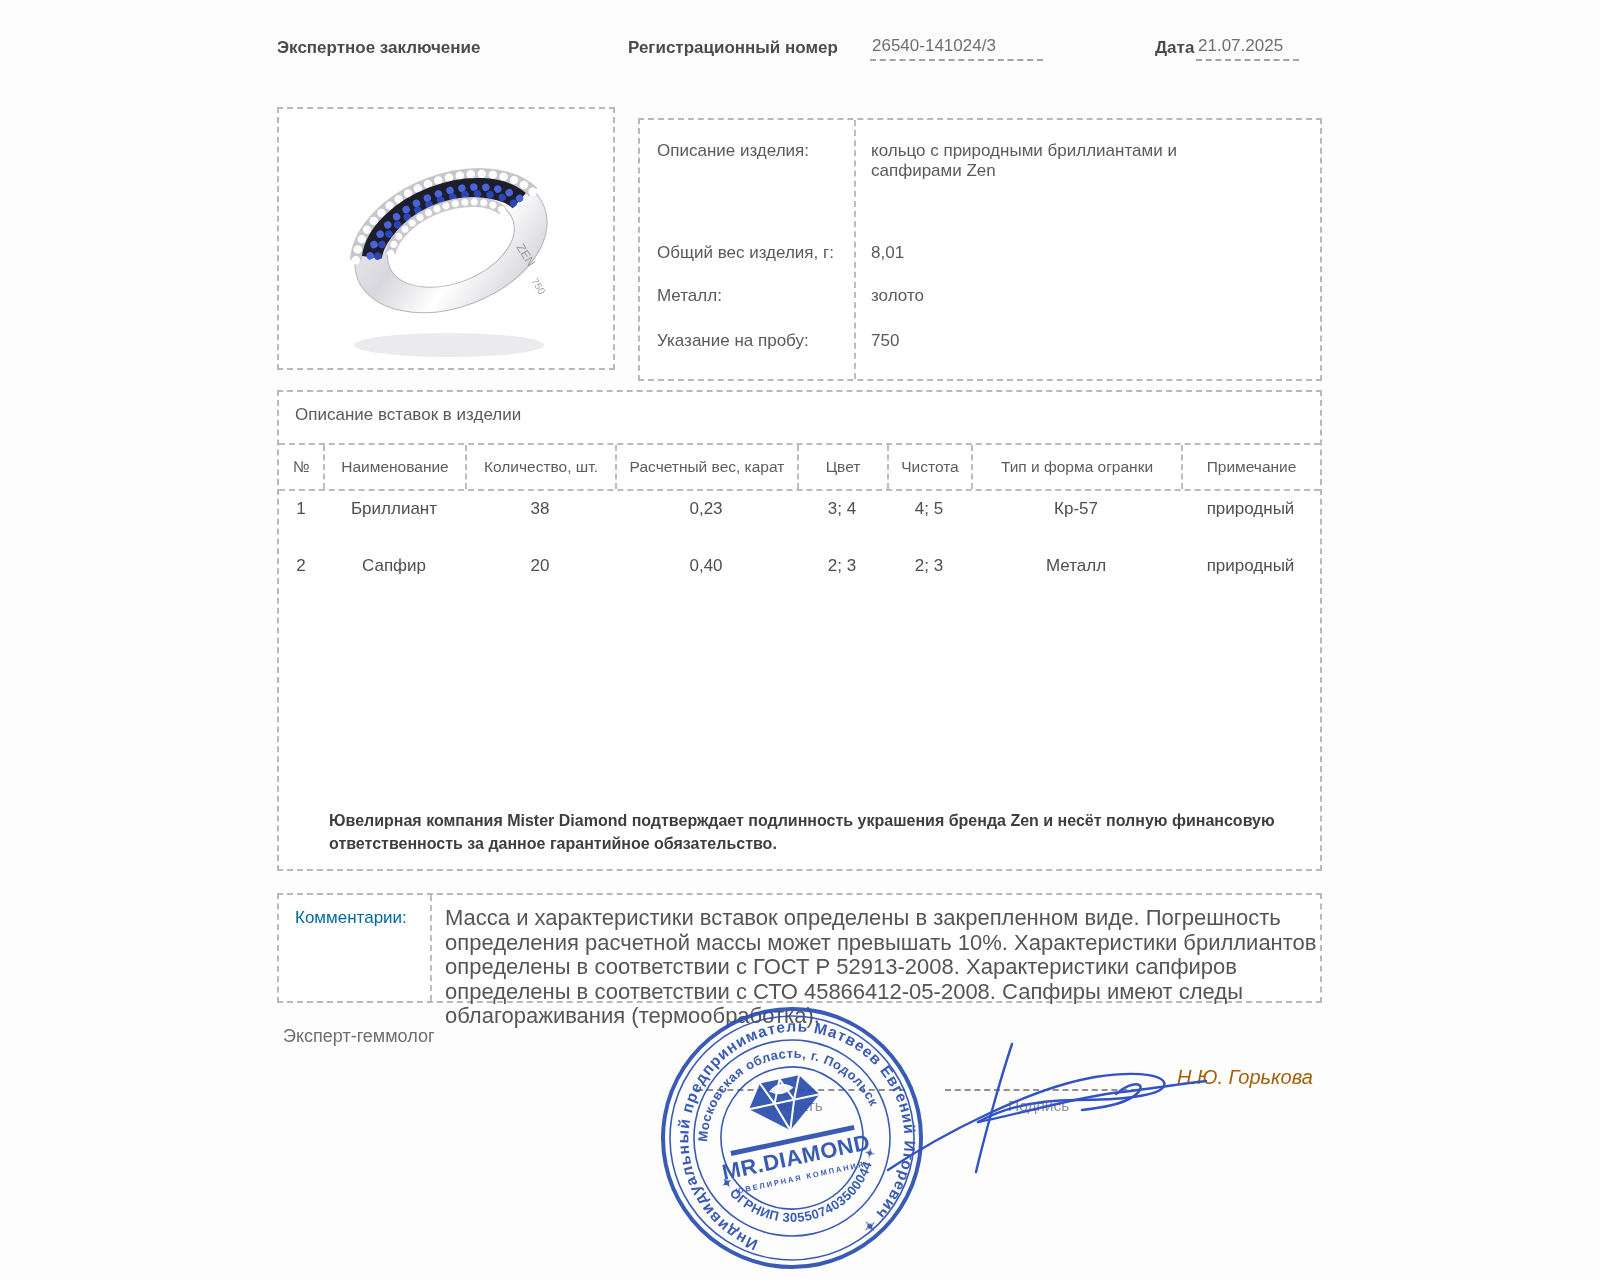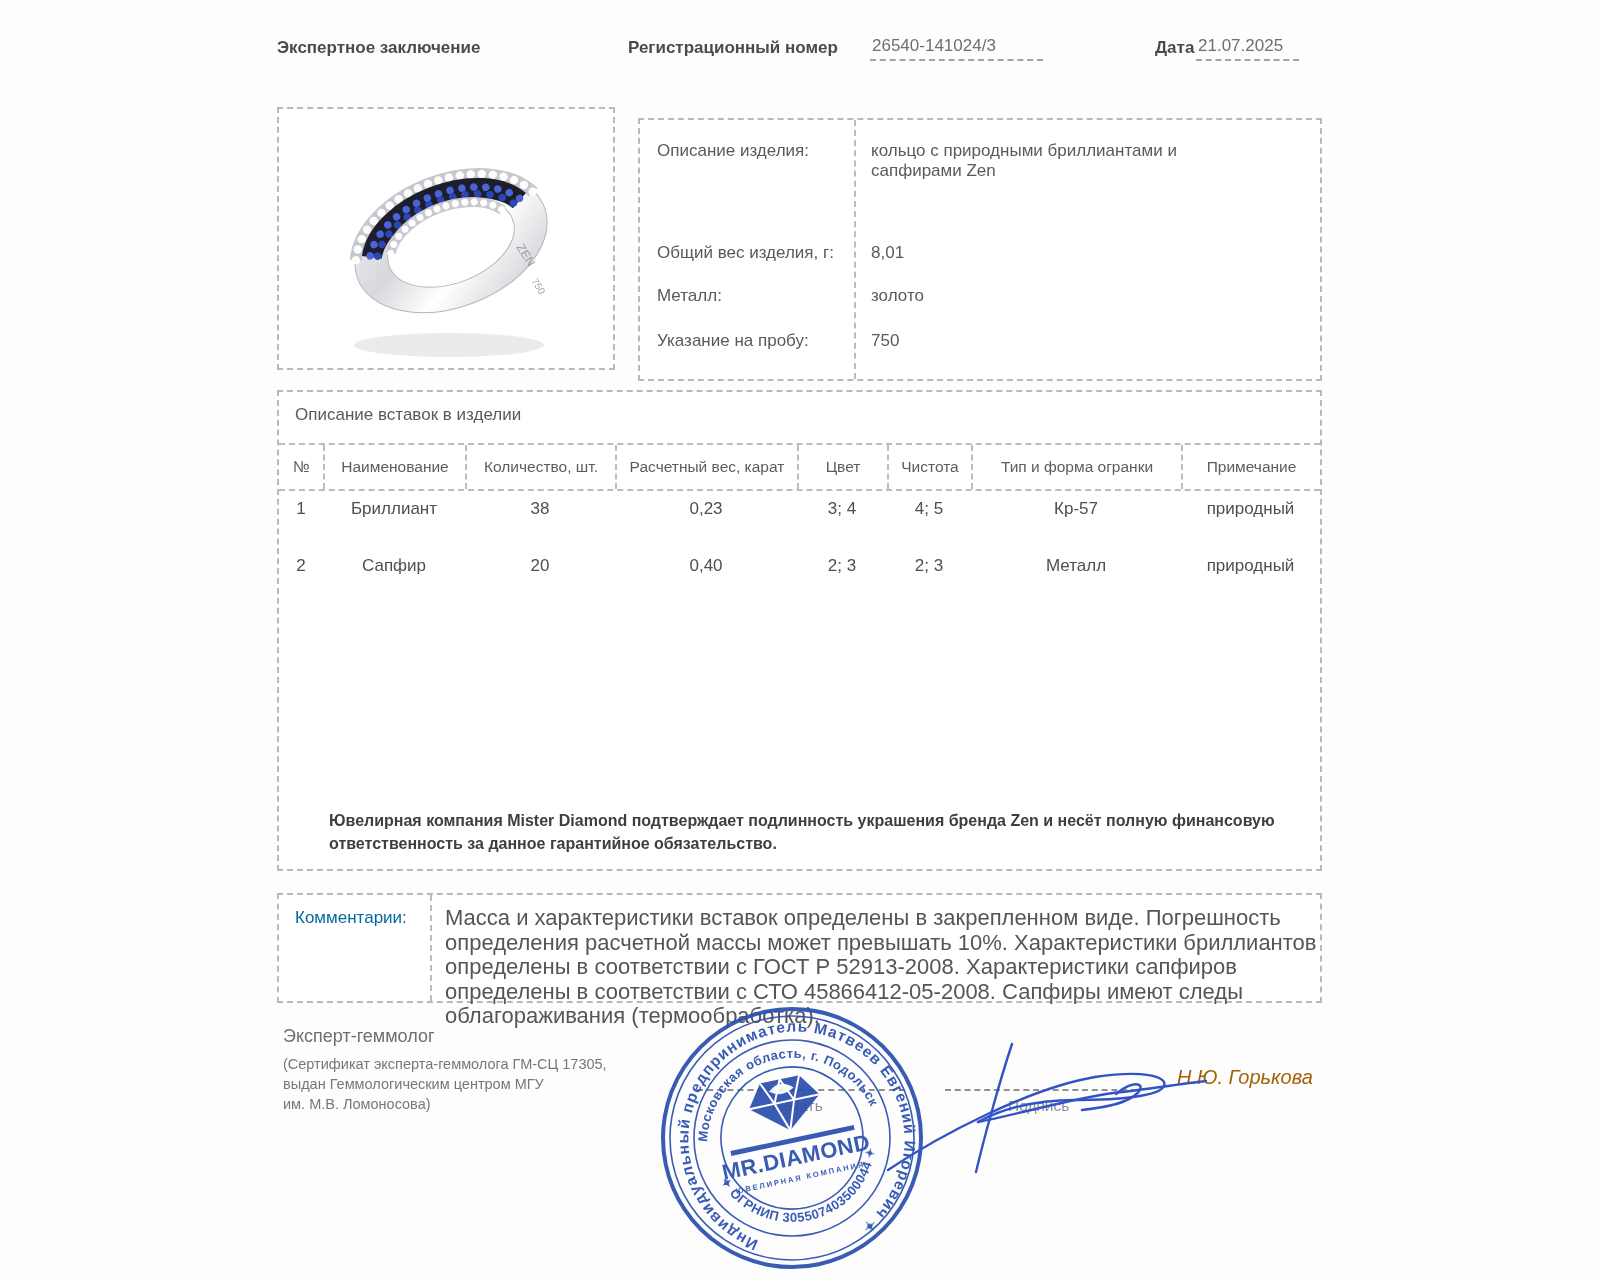--- a/index.html
+++ b/index.html
@@ -135,25 +135,20 @@
     <div class="statement">Ювелирная компания Mister Diamond подтверждает подлинность украшения бренда Zen и несёт полную финансовую ответственность за данное гарантийное обязательство.</div>
   </div>
 
   <div class="abs dashed-box" style="left:277px;top:893px;width:1045px;height:110px;">
     <div class="com-divider"></div>
     <div class="com-label">Комментарии:</div>
     <div class="com-text">Масса и характеристики вставок определены в закрепленном виде. Погрешность определения расчетной массы может превышать 10%. Характеристики бриллиантов определены в соответствии с ГОСТ Р 52913-2008. Характеристики сапфиров определены в соответствии с СТО 45866412-05-2008. Сапфиры имеют следы облагораживания (термообработка).</div>
   </div>
 
   <div class="abs expert-role" style="left:283px;top:1026px;">Эксперт-геммолог</div>
-  <div class="abs expert-cert" style="left:283px;top:1054px;">
-    <div>(Сертификат эксперта-геммолога ГМ-СЦ 17305,</div>
-    <div>выдан Геммологическим центром МГУ</div>
-    <div>им. М.В. Ломоносова)</div>
-  </div>
 
   <div class="abs placeholder-line" style="left:697px;top:1089px;width:208px;"></div>
   <div class="abs placeholder-label" style="left:772px;top:1097px;">Печать</div>
   <div class="abs placeholder-line" style="left:945px;top:1089px;width:192px;"></div>
   <div class="abs placeholder-label" style="left:1008px;top:1097px;">Подпись</div>
 
   <div class="abs expert-name" style="left:1177px;top:1066px;">Н.Ю. Горькова</div>
 
   <svg class="abs stamp-svg" style="left:652px;top:998px;" width="280" height="280" viewBox="-140 -140 280 280">
     <defs>

